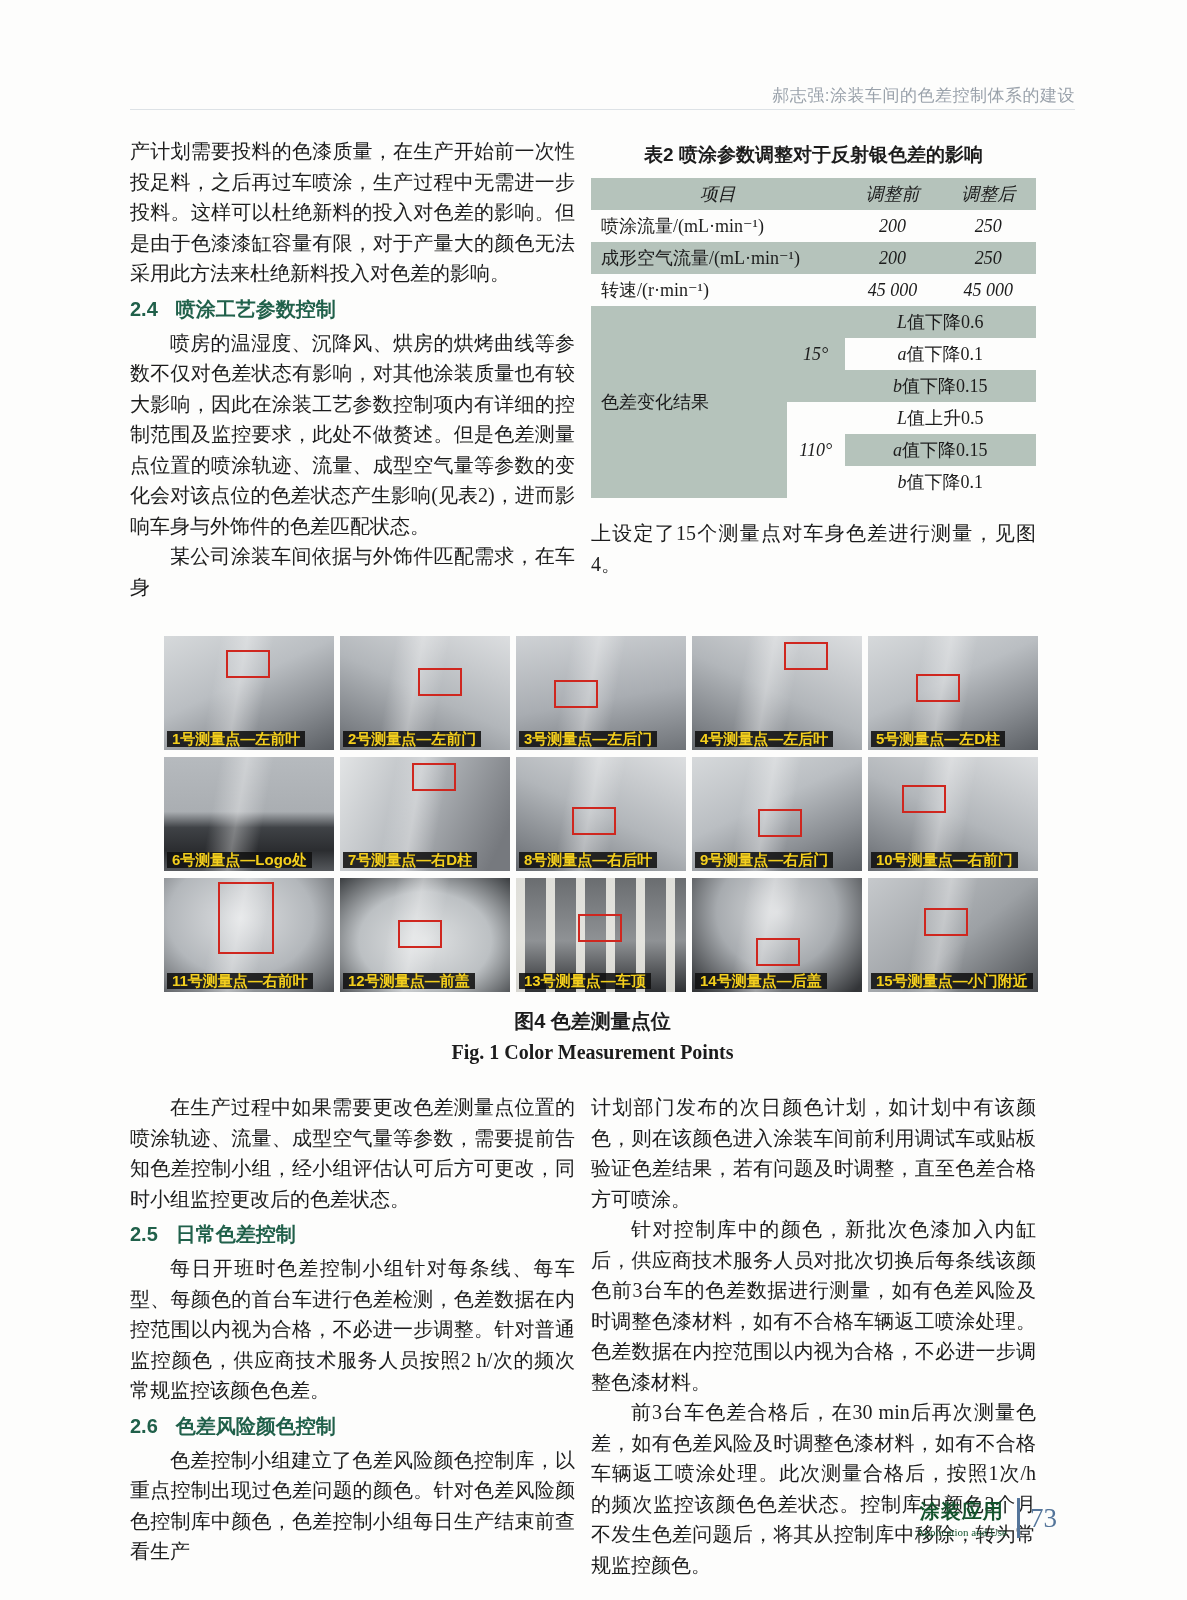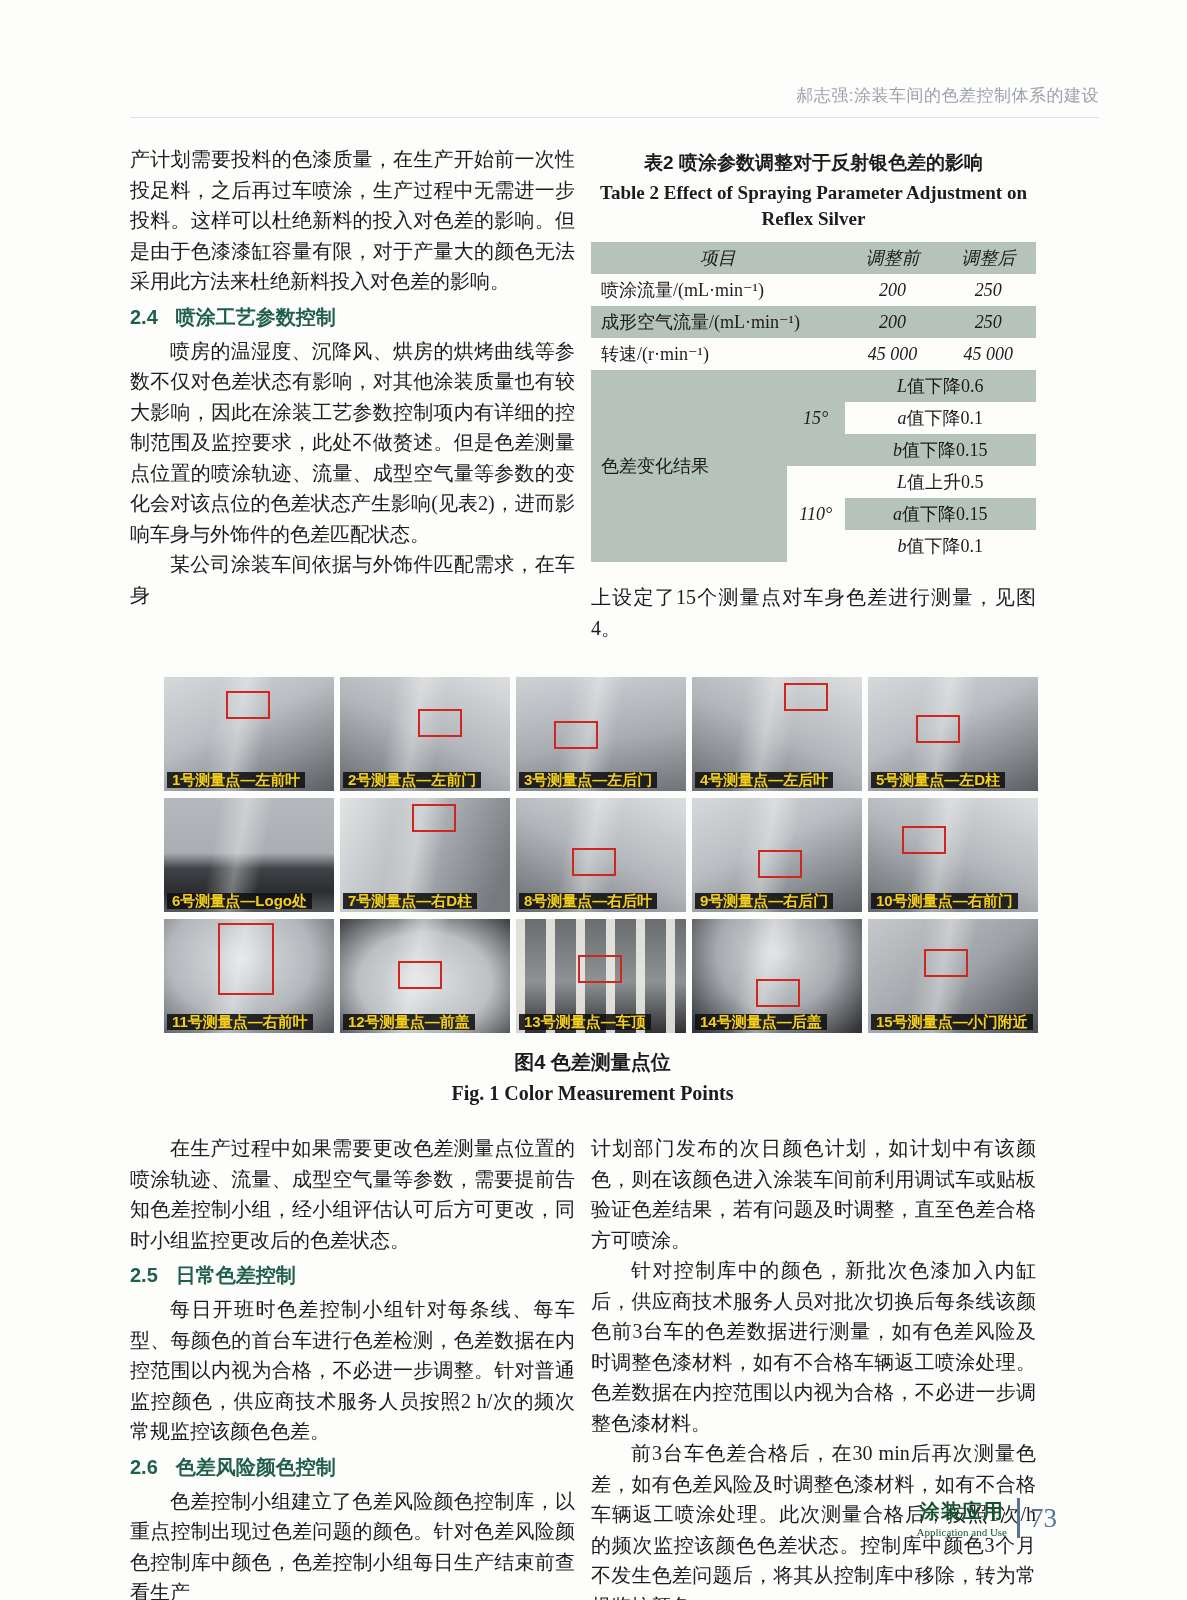--- a/index.html
+++ b/index.html
@@ -3,23 +3,23 @@
 <meta charset="utf-8">
 <style>
   * { margin:0; padding:0; box-sizing:border-box; }
   html,body { background:#ffffff; }
   .page {
     position:relative; width:1187px; height:1600px; margin:0 auto;
     background:#fdfdfc; overflow:hidden; color:#1c1c1c;
     font-family:"Liberation Serif","DejaVu Serif",serif;
   }
   .running-head {
-    margin:84px 88px 0 130px; text-align:right;
+    margin:84px 112px 0 130px; text-align:right;
     font-size:17px; color:#9aa2ab; letter-spacing:0.5px;
-    padding-bottom:10px; border-bottom:1px solid #dde2e6;
+    padding-bottom:2px; border-bottom:1px solid #dde2e6;
     font-family:"Liberation Sans","DejaVu Sans",sans-serif;
   }
   .content { margin:0 132px 0 130px; }
   .cols { display:flex; gap:16px; margin-top:26px; }
   .col { width:445px; flex:0 0 445px; }
   .para {
     font-size:20px; line-height:30.5px; text-align:justify;
     text-justify:inter-ideograph;
   }
   .para.indent { text-indent:2em; }
@@ -111,24 +111,20 @@
         <div class="para">产计划需要投料的色漆质量，在生产开始前一次性投足料，之后再过车喷涂，生产过程中无需进一步投料。这样可以杜绝新料的投入对色差的影响。但是由于色漆漆缸容量有限，对于产量大的颜色无法采用此方法来杜绝新料投入对色差的影响。</div>
         <div class="sec-head">
           <span class="num">2.4</span><span>喷涂工艺参数控制</span>
         </div>
         <div class="para indent">喷房的温湿度、沉降风、烘房的烘烤曲线等参数不仅对色差状态有影响，对其他涂装质量也有较大影响，因此在涂装工艺参数控制项内有详细的控制范围及监控要求，此处不做赘述。但是色差测量点位置的喷涂轨迹、流量、成型空气量等参数的变化会对该点位的色差状态产生影响(见表2)，进而影响车身与外饰件的色差匹配状态。</div>
         <div class="para indent">某公司涂装车间依据与外饰件匹配需求，在车身</div>
       </div>
 
       <div class="col">
         <div class="tbl-cap-zh">表2  喷涂参数调整对于反射银色差的影响</div>
-        <div class="tbl-cap-en">
-          <div>Table 2  Effect of Spraying Parameter Adjustment on</div>
-          <div>Reflex Silver</div>
-        </div>
 
         <table class="t2">
           <colgroup>
               <col style="width:44%">
               <col style="width:13%">
               <col style="width:21.5%">
               <col style="width:21.5%">
             </colgroup>
           <tbody>
               <tr>

